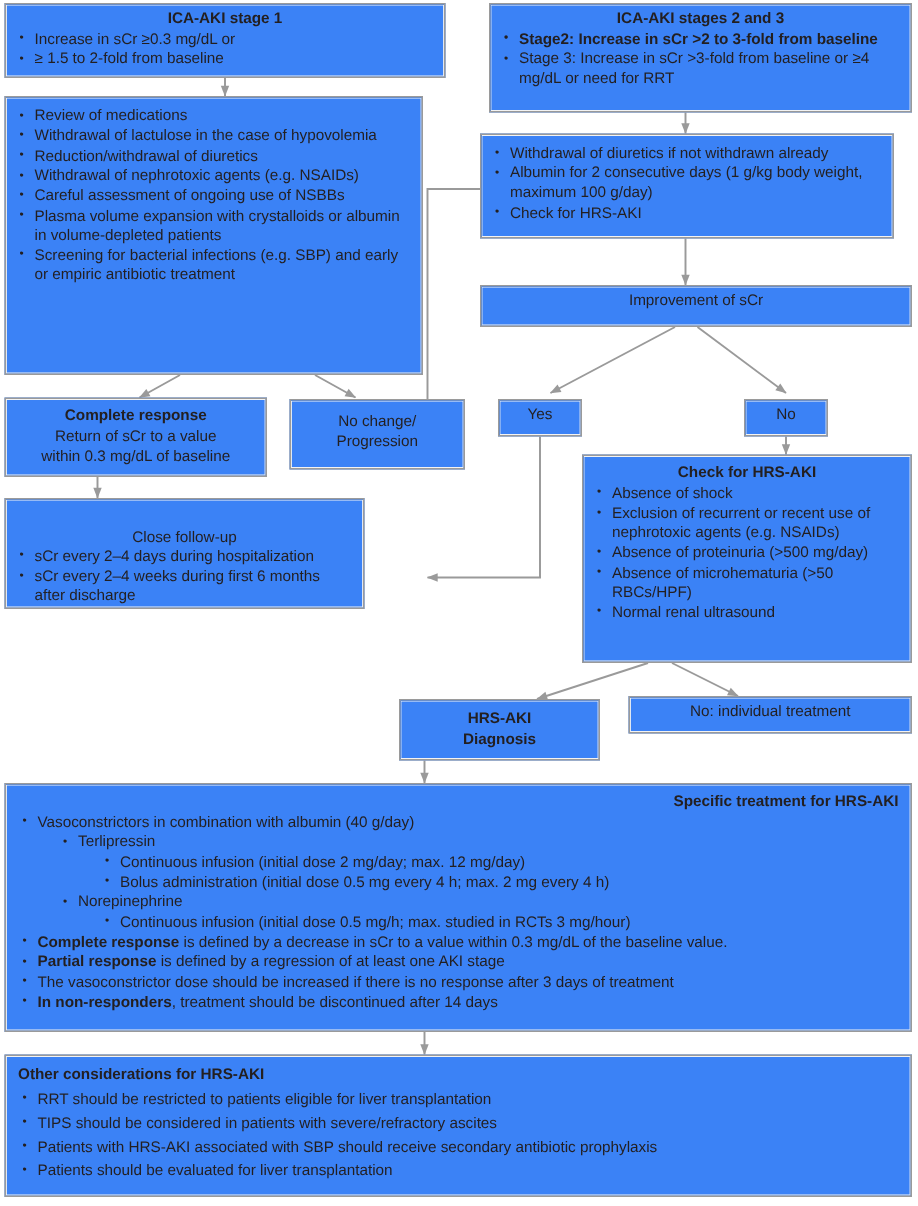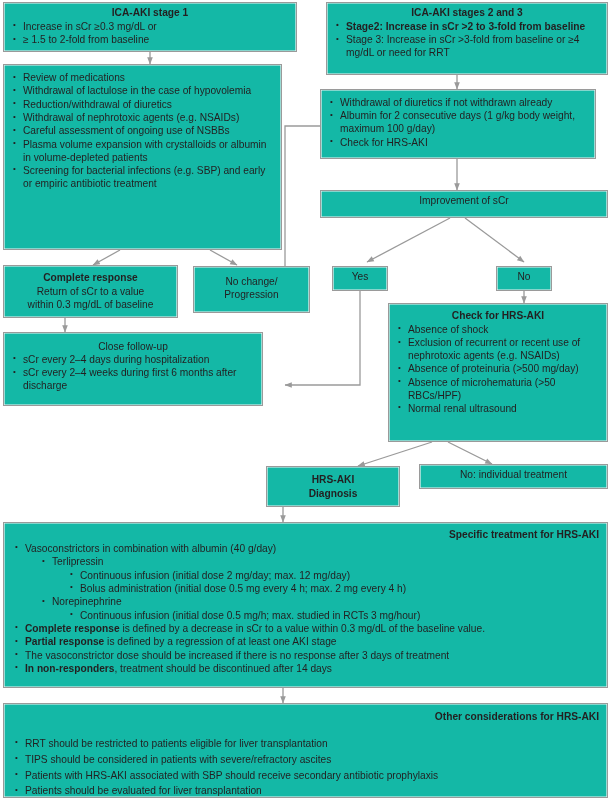--- a/index.html
+++ b/index.html
@@ -25,21 +25,21 @@
   svg.connectors {
     position: absolute;
     left: 0; top: 0;
     width: 612px;
     height: 804px;
     pointer-events: none;
   }
   .box {
     position: absolute;
     box-sizing: border-box;
-    background: #14b8a6;
+    background: #3b82f6;
     border: 1.2px solid #9a9a9a;
     box-shadow: 0 0 0 0.6px #f3f3f3 inset;
     padding: 4px 6px;
     line-height: 1.26;
   }
   .box.center { text-align: center; }
   .title {
     display: block;
     font-weight: bold;
     text-align: center;
@@ -183,21 +183,21 @@
       <span>Yes</span>
     </div>
   </div>
 
   <div class="box center" style="left:496px; top:266px; width:56px; height:25px;">
     <div class="onelinecenter">
       <span>No</span>
     </div>
   </div>
 
-  <div class="box" style="left:3px; top:332px; width:260px; height:74px; padding-top:8px;">
+  <div class="box" style="left:3px; top:332px; width:240px; height:74px; padding-top:20px;">
     <span class="plaintitle">Close follow-up</span>
     <ul>
       <li>sCr every 2–4 days during hospitalization</li>
       <li>sCr every 2–4 weeks during first 6 months after discharge</li>
     </ul>
   </div>
 
   <div class="box" style="left:388px; top:303px; width:220px; height:139px; padding-top:6px;">
     <span class="title">Check for HRS-AKI</span>
     <ul>
@@ -230,21 +230,21 @@
       <li class="lvl2">Norepinephrine</li>
       <li class="lvl3">Continuous infusion (initial dose 0.5 mg/h; max. studied in RCTs 3 mg/hour)</li>
       <li><span class="b">Complete response</span><span> is defined by a decrease in sCr to a value within 0.3 mg/dL of the baseline value.</span></li>
       <li><span class="b">Partial response</span><span> is defined by a regression of at least one AKI stage</span></li>
       <li>The vasoconstrictor dose should be increased if there is no response after 3 days of treatment</li>
       <li><span class="b">In non-responders</span><span>, treatment should be discontinued after 14 days</span></li>
     </ul>
   </div>
 
   <div class="box" style="left:3px; top:703px; width:605px; height:95px; padding:7px 8px;">
-    <span class="b" style="display:block; text-align:right; margin-bottom:14px;">Other considerations for HRS-AKI</span>
+    <span class="b" style="display:block; text-align:left; margin-bottom:4px;">Other considerations for HRS-AKI</span>
     <ul>
       <li style="margin-bottom:3px;">RRT should be restricted to patients eligible for liver transplantation</li>
       <li style="margin-bottom:3px;">TIPS should be considered in patients with severe/refractory ascites</li>
       <li style="margin-bottom:3px;">Patients with HRS-AKI associated with SBP should receive secondary antibiotic prophylaxis</li>
       <li>Patients should be evaluated for liver transplantation</li>
     </ul>
   </div>
 
 </div>
 

